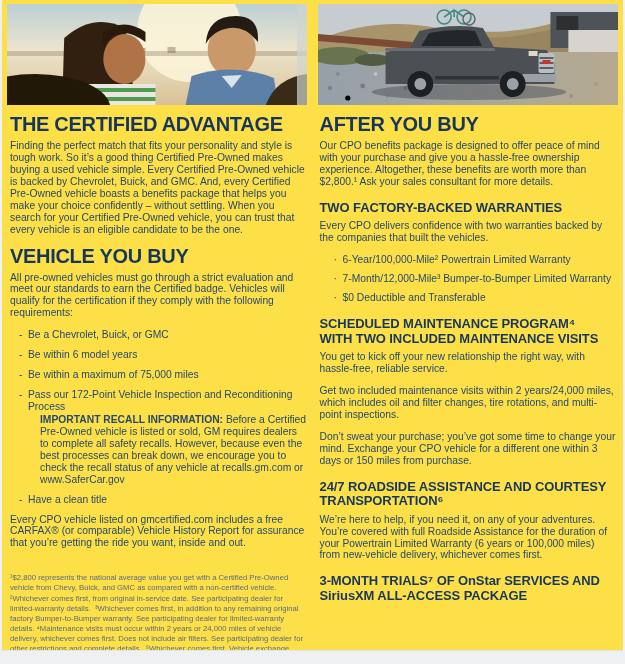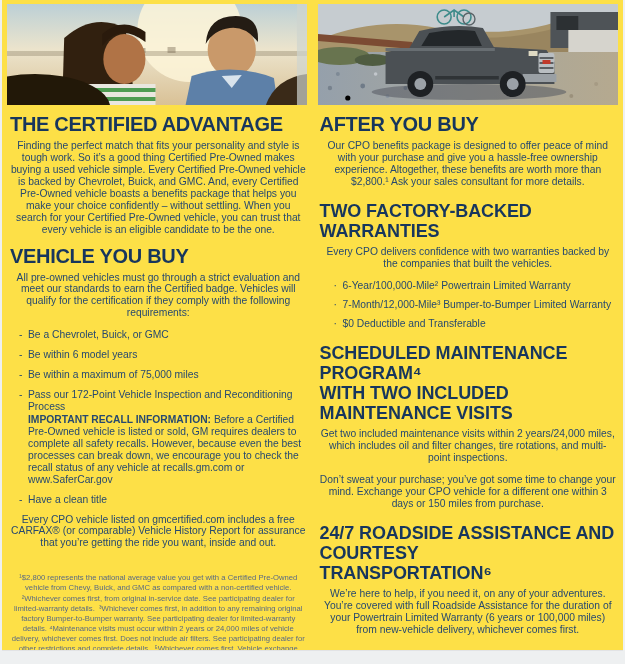--- a/index.html
+++ b/index.html
@@ -19,29 +19,29 @@
   .photos{display:flex;gap:11px;padding:4px 5px 0 5px;}
   .photo{height:101px;flex:1;overflow:hidden;background:#ccc;}
   .photo svg{display:block;width:100%;height:100%;}
   .columns{display:flex;gap:13px;padding:0 7px 0 8px;}
   .col{flex:1;min-width:0;color:#27496f;font-size:10.3px;line-height:1.16;}
   h1.sec{
     color:#17365d;font-size:20px;font-weight:bold;
     letter-spacing:-0.3px;margin:9px 0 5px;line-height:1.05;
   }
   h2.sub{
-    color:#17365d;font-size:18px;font-weight:bold;
+    color:#17365d;font-size:13px;font-weight:bold;
     margin:13px 0 5px;line-height:1.12;white-space:pre-line;letter-spacing:-0.1px;
   }
-  p{margin:0 0 10px;text-align:center;}
+  p{margin:0 0 10px;}
   ul{list-style:none;margin:0 0 2px;padding:0 0 0 9px;}
   li{display:flex;margin:0 0 8px;}
   .mk{flex:none;width:9px;}
   .li-body{flex:1;}
-  .recall{display:block;margin-top:1px;}
+  .recall{display:block;margin-top:1px;margin-left:12px;}
   .recall b{font-weight:bold;}
   .footnotes{
     font-size:7.7px;line-height:1.32;color:#5a6a83;
     margin-top:24px;white-space:pre-wrap;
   }
   .rc ul{padding-left:14px;}
   .rc li{margin-bottom:7px;}
 </style>
 </head>
 <body>
@@ -187,20 +187,21 @@
           <span class="li-body">7-Month/12,000-Mile³ Bumper-to-Bumper Limited Warranty</span>
         </li>
         <li>
           <span class="mk">·</span>
           <span class="li-body">$0 Deductible and Transferable</span>
         </li>
       </ul>
 
       <h2 class="sub">SCHEDULED MAINTENANCE PROGRAM⁴
 WITH TWO INCLUDED MAINTENANCE VISITS</h2>
+      <p>You get to kick off your new relationship the right way, with hassle-free, reliable service.</p>
       <p>Get two included maintenance visits within 2 years/24,000 miles, which includes oil and filter changes, tire rotations, and multi-point inspections.</p>
 
       <p>Don’t sweat your purchase; you’ve got some time to change your mind. Exchange your CPO vehicle for a different one within 3 days or 150 miles from purchase.</p>
 
       <h2 class="sub">24/7 ROADSIDE ASSISTANCE AND COURTESY
 TRANSPORTATION⁶</h2>
       <p>We’re here to help, if you need it, on any of your adventures. You’re covered with full Roadside Assistance for the duration of your Powertrain Limited Warranty (6 years or 100,000 miles) from new-vehicle delivery, whichever comes first.</p>
 
       <h2 class="sub">3-MONTH TRIALS⁷ OF OnStar SERVICES AND
 SiriusXM ALL-ACCESS PACKAGE</h2>

